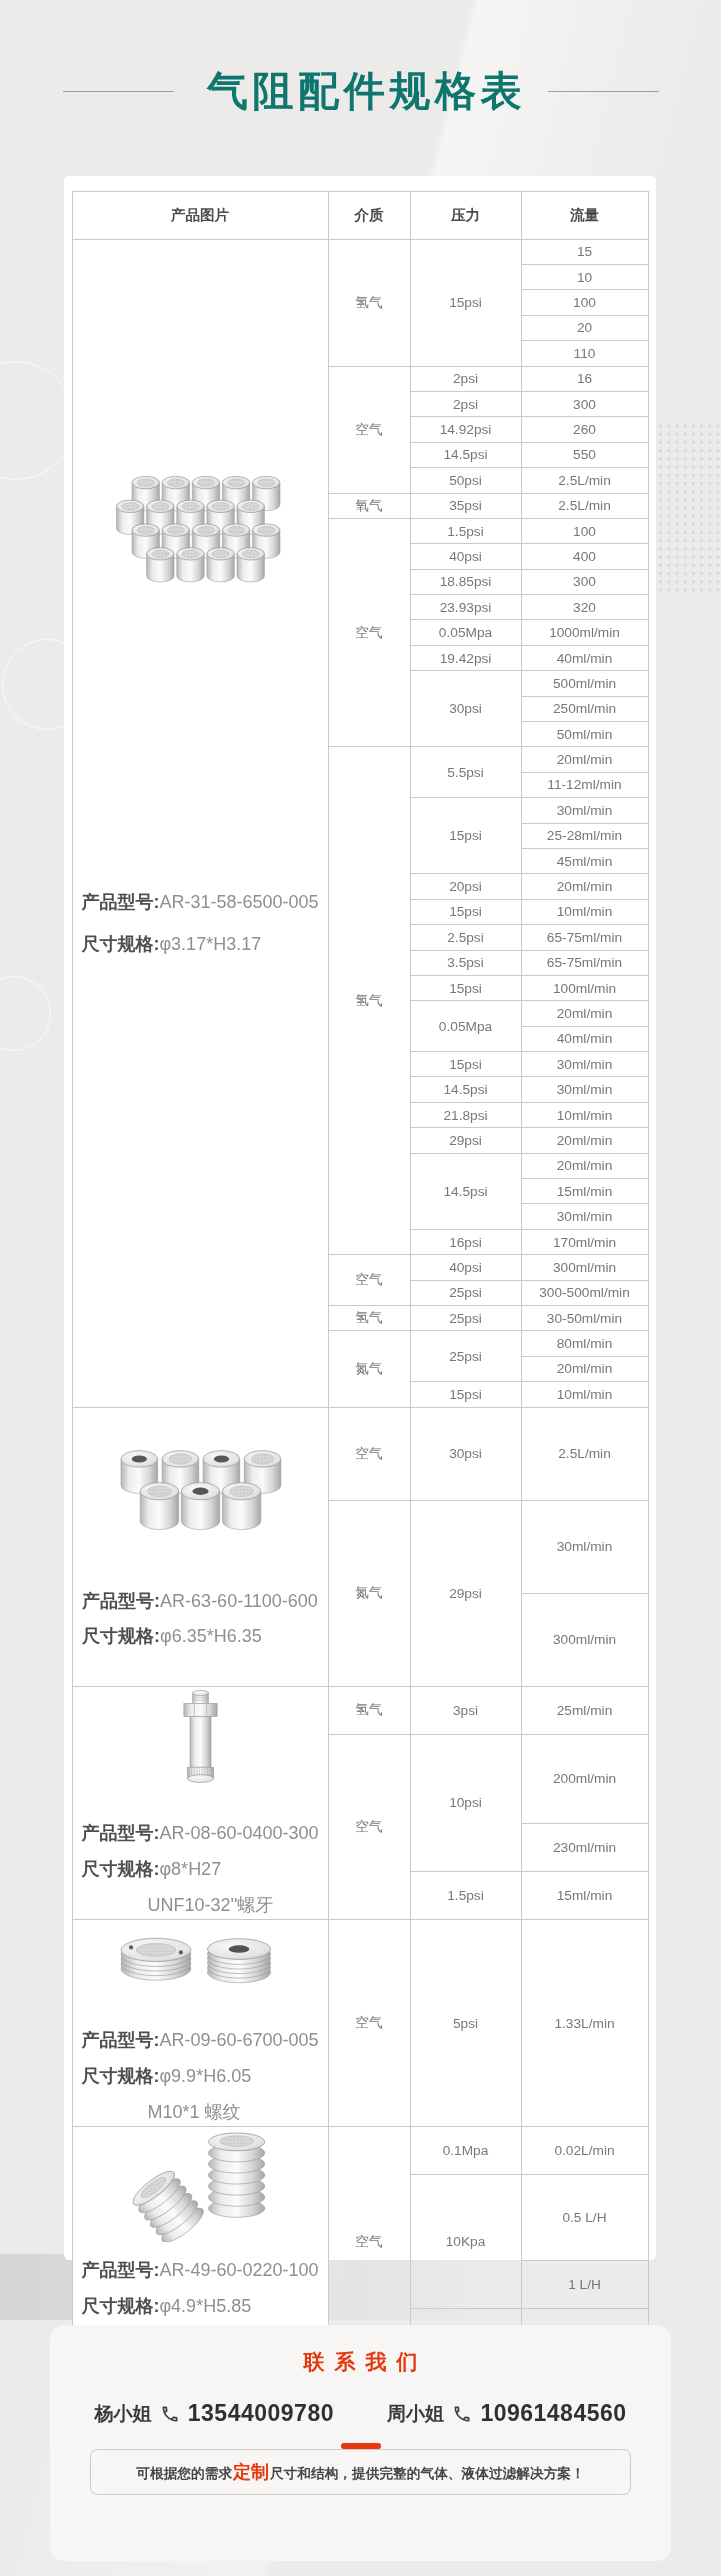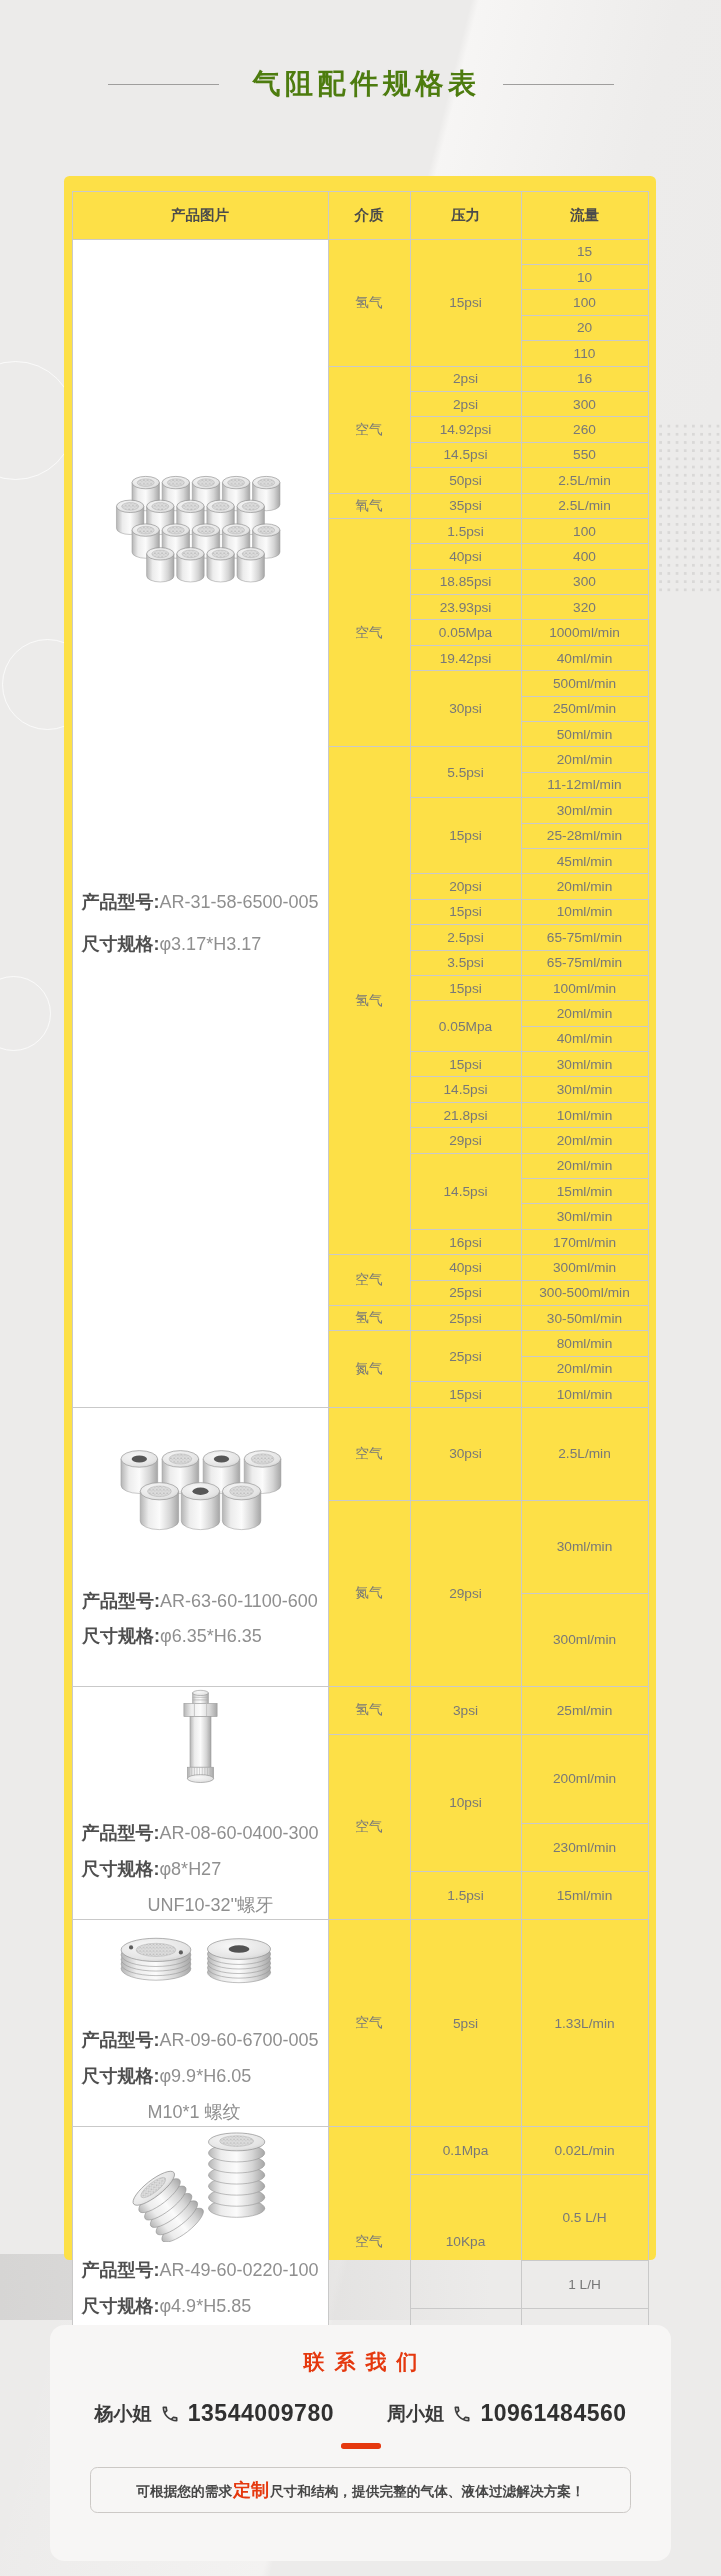--- a/index.html
+++ b/index.html
@@ -18,27 +18,27 @@
   .c2 { width:91px; height:91px; left:1.8px; top:639px; }
   .c3 { width:75px; height:75px; left:-24px; top:976px; }
   .dots { position:absolute; left:632px; top:422px; width:90px; height:172px;
     background-image:radial-gradient(circle, #d7d6d5 1.3px, rgba(0,0,0,0) 1.4px);
     background-size:8.2px 8.2px; opacity:.9; }
 
   
   .hdr { position:absolute; left:0; top:0; width:722px; text-align:center; }
   .title-row { display:flex; align-items:center; justify-content:center; gap:22px; margin-top:69px; }
   .title-dash { width:111px; height:1.8px; background:#9f9e9d; }
-  .main-title { font-size:28px; font-weight:800; color:#4d7c0f; letter-spacing:4.6px; line-height:1.1;margin-left:11px; }
+  .main-title { font-size:41px; font-weight:800; color:#0f766e; letter-spacing:4.6px; line-height:1.1;margin-left:11px; }
   .subtitle { margin-top:12px; font-family:"Liberation Serif", serif; font-style:italic;
     font-size:17.4px; color:#ABA9A7; letter-spacing:1.4px; }
 
   
   .table-card { position:absolute; left:64px; top:176px; width:592px; height:2084px;
-    background:#fde047; border-radius:5.5px; z-index:2; }
+    background:#ffffff; border-radius:5.5px; z-index:2; }
   table { border-collapse:collapse; table-layout:fixed; width:575px; margin:14.6px auto 0 auto; }
   th, td { border:0.9px solid #c9c9c9; text-align:center; vertical-align:middle;
     font-size:13.7px; color:#787878; padding:0; overflow:hidden; }
   th { height:48px; font-size:14.6px; font-weight:700; color:#4b4b4b; }
 
   .product-cell { background:#fff; }
   .prod { display:flex; flex-direction:column; align-items:center; justify-content:center; }
   .prod-img svg { display:block; }
   .prod-text { text-align:left; line-height:1.5; font-size:18px; }
   .prod-text .line { margin-top:9px; white-space:nowrap; }
@@ -57,21 +57,21 @@
   
   .contact-card { position:absolute; left:50px; top:2325px; width:621px; height:236px;
     background:#f7f6f5; border-radius:14.6px; z-index:2; text-align:center; padding-top:23px; }
   .contact-title { font-size:21px; font-weight:800; color:#E5380E; letter-spacing:10px; padding-left:10px; }
   .contact-row { display:flex; justify-content:center; align-items:center; gap:53px; margin-top:24px; }
   .contact { display:flex; align-items:center; gap:8.2px; }
   .contact-name { font-size:19px; font-weight:600; color:#3a3a3a; }
   .phone-icon { width:20px; height:20px; }
   .contact-number { font-size:23px; font-weight:700; color:#303030; letter-spacing:0.5px; }
   .red-dash { width:40px; height:6.4px; border-radius:2.7px; background:#E5380E; margin:15.5px auto 0 auto; }
-  .note-box { width:541px; margin:18px auto 0 auto; border:0.9px solid #ccc9c6; border-radius:7.3px;
+  .note-box { width:541px; margin:0 auto 0 auto; border:0.9px solid #ccc9c6; border-radius:7.3px;
     padding:10px 5.5px; font-size:13.7px; font-weight:600; color:#464646; }
   .note-hl { color:#E5380E; font-size:18px; font-weight:800; padding:0 0.9px; }
 </style>
 </head>
 <body>
 
 <div class="page">
   <div class="sheen"></div>
   <div class="sheen2"></div>
   <div class="band"></div>

